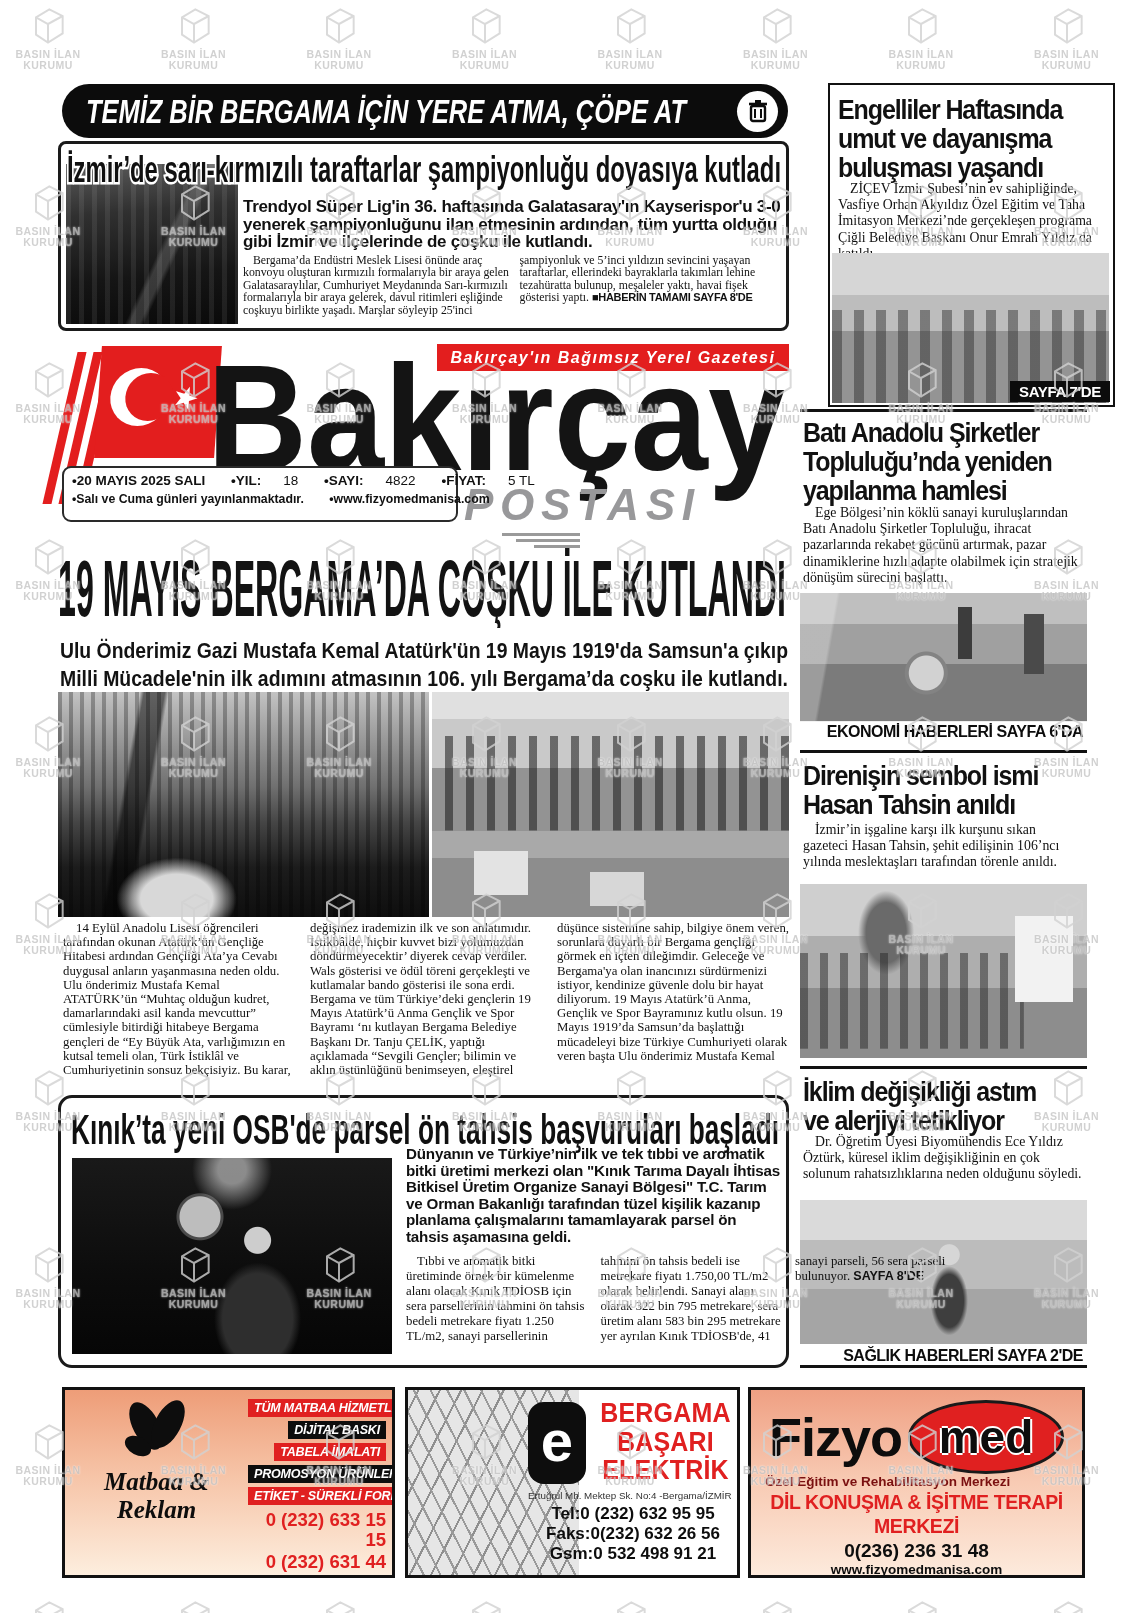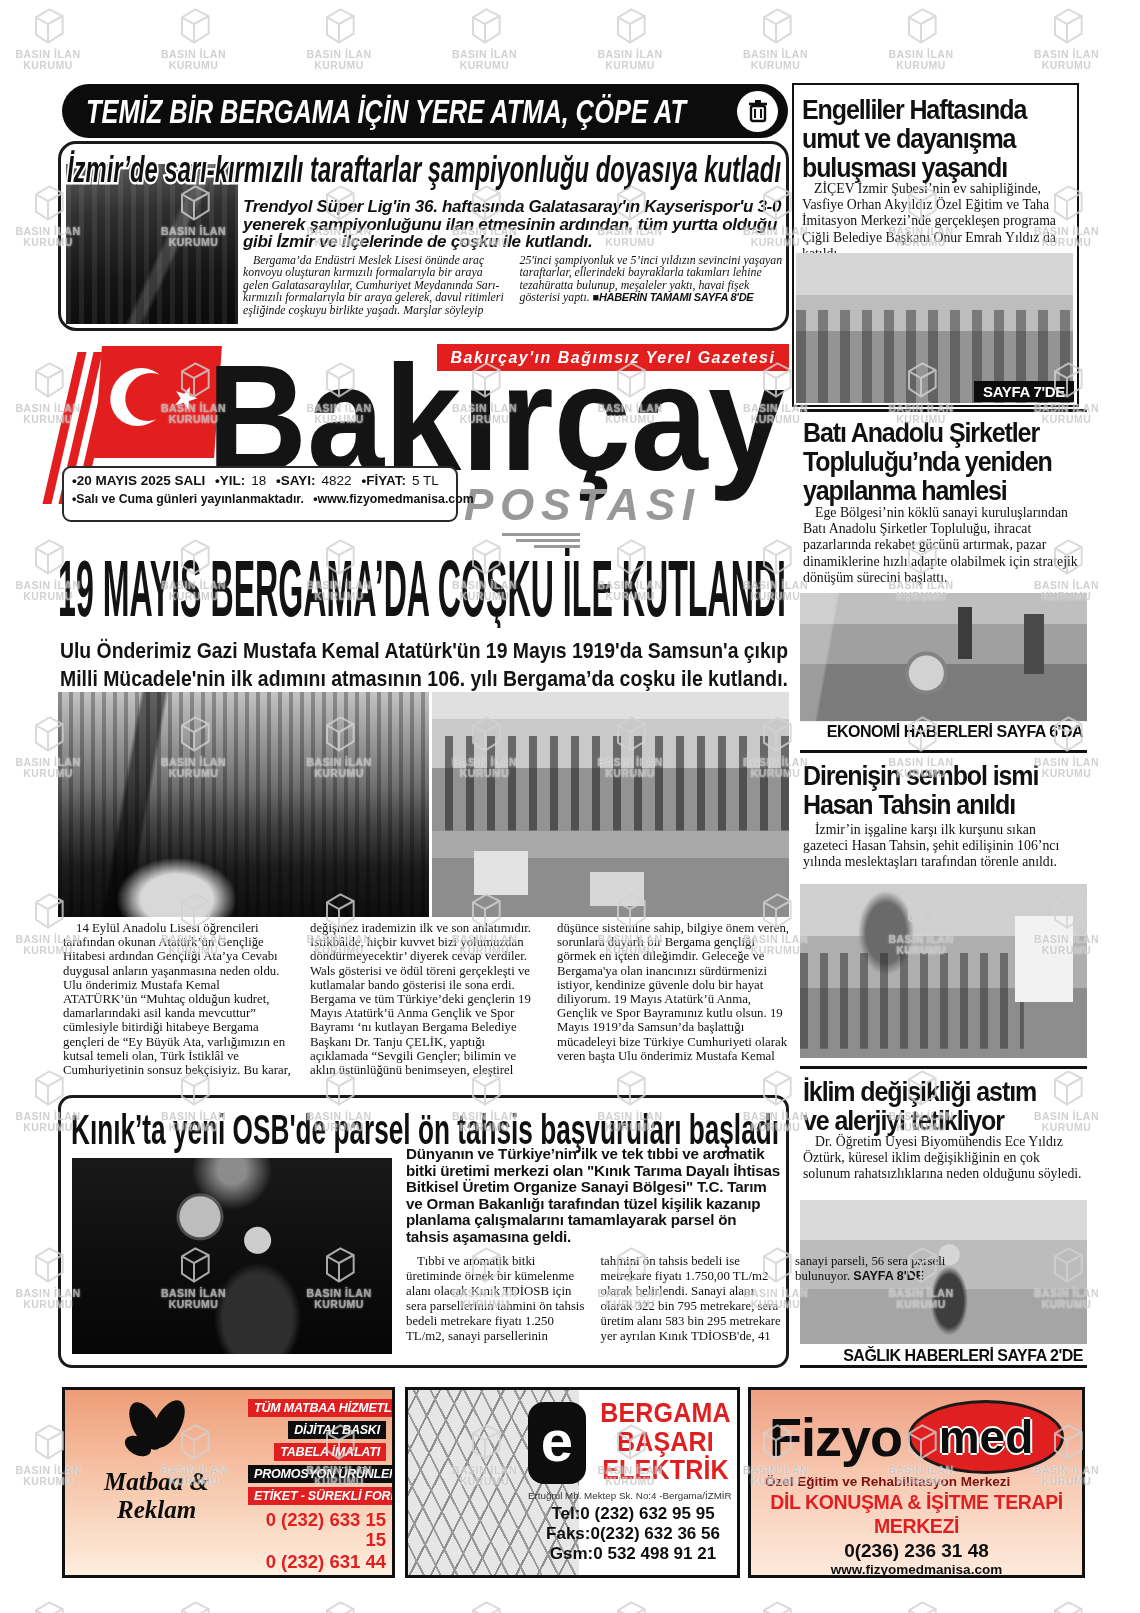--- a/index.html
+++ b/index.html
@@ -10,21 +10,21 @@
   
   #watermarks{position:absolute;inset:0;z-index:50;pointer-events:none;opacity:.8;}
   .wm{position:absolute;width:96px;text-align:center;color:#c6c6c6;font-weight:bold;
       font-size:10.5px;line-height:11px;letter-spacing:.5px;text-shadow:0 0 2px #fff;}
   .wm svg{display:block;margin:0 auto 1px auto;}
   
   .banner{left:62px;top:84px;width:726px;height:54px;background:#0c0c0c;border-radius:27px;
           display:flex;align-items:center;justify-content:space-between;padding:0 10px 0 20px;box-sizing:border-box;z-index:3;}
   .banner .trash{width:41px;height:41px;border-radius:50%;background:#fff;display:flex;align-items:center;justify-content:center;}
   
-  .topbox{left:58px;top:141px;width:731px;height:190px;border:3px solid #1a1a1a;border-radius:18px;background:#fff;box-sizing:border-box;z-index:2;font-style:italic;}
+  .topbox{left:58px;top:141px;width:731px;height:190px;border:3px solid #1a1a1a;border-radius:8px;background:#fff;box-sizing:border-box;z-index:2;}
   .topbox .photo{left:5px;top:20px;width:172px;height:160px;
      background:linear-gradient(115deg,transparent 54%,rgba(255,255,255,.16) 56%,rgba(255,255,255,.16) 60%,transparent 62%),
        repeating-linear-gradient(90deg,rgba(255,255,255,.08) 0 5px,transparent 5px 13px),
        linear-gradient(175deg,#5a5a5a 0%,#303030 30%,#151515 68%,#0a0a0a 100%);}
   .ts-intro{left:182px;top:54px;width:543px;font-weight:bold;font-size:17px;line-height:17.6px;letter-spacing:-.3px;}
   .ts-body{left:182px;top:110px;width:543px;height:68px;column-count:2;column-gap:10px;
            font-family:"Liberation Serif",serif;font-size:11.8px;line-height:12.4px;text-indent:10px;}
   .morelbl{font-family:"Liberation Sans",sans-serif;font-weight:bold;font-size:11px;letter-spacing:-.3px;text-indent:0;}
   .sq{font-size:11px;}
   
@@ -35,21 +35,21 @@
   .stripes div{width:9px;height:152px;background:#e31e1e;transform:skewX(-13deg);}
   .flag{left:98px;top:346px;width:120px;height:112px;background:#e31e1e;transform:skewX(-4deg);z-index:2;}
   .flag .c1{position:absolute;left:12px;top:22px;width:58px;height:58px;border-radius:50%;background:#fff;}
   .flag .c2{position:absolute;left:27px;top:27px;width:48px;height:48px;border-radius:50%;background:#e31e1e;}
   .flag .star{position:absolute;left:74px;top:34px;color:#fff;font-size:30px;transform:rotate(18deg);}
   .infobox{left:62px;top:466px;width:396px;height:56px;border:2.5px solid #2a2a2a;border-radius:9px;
            box-sizing:border-box;padding:5px 8px;z-index:2;background:#fff;}
   .infobox .l1{font-size:13.5px;font-weight:bold;white-space:nowrap;}
   .infobox .l1 .val{font-weight:normal;}
   .infobox .l2{font-size:12.3px;font-weight:bold;margin-top:4px;white-space:nowrap;}
-  .infobox span{margin-right:6px;}
+  .infobox span{margin-right:22px;}
   
   .speed{left:500px;top:533px;width:80px;}
   .speed div{height:3px;background:#9a9a9a;margin-bottom:3px;margin-left:auto;}
   .deckwrap{left:58px;top:636px;}
   .photoL{left:58px;top:692px;width:371px;height:225px;
     background:
       radial-gradient(ellipse 80px 55px at 32% 92%,#d8d8d8 0 45%,rgba(0,0,0,0) 75%),
       linear-gradient(100deg,transparent 0 20%,rgba(0,0,0,.5) 21% 26%,transparent 27%) ,
       repeating-linear-gradient(90deg,rgba(0,0,0,.28) 0 4px,transparent 4px 11px),
       linear-gradient(180deg,#c3c3c3 0%,#9b9b9b 20%,#707070 42%,#454545 58%,#1c1c1c 78%,#0e0e0e 100%);}
@@ -70,21 +70,21 @@
       radial-gradient(circle at 58% 42%,#cdcdcd 0 13px,rgba(0,0,0,0) 14px),
       radial-gradient(ellipse 58px 75px at 58% 82%,#2e2e2e 0 60%,rgba(0,0,0,0) 75%),
       linear-gradient(180deg,#191919 0%,#0c0c0c 60%,#060606 100%);}
   .bs-intro{left:345px;top:48px;width:376px;font-weight:bold;font-size:15.2px;line-height:16.6px;letter-spacing:-.2px;}
   .bs-cols{left:345px;top:156px;width:376px;height:100px;column-count:2;column-gap:13px;
            font-family:"Liberation Serif",serif;font-size:12.8px;line-height:15px;text-indent:11px;}
   .bs-more{font-family:"Liberation Sans",sans-serif;font-weight:bold;font-size:12.5px;text-indent:0;}
   
   .sb-headline{font-weight:800;font-size:25px;line-height:26px;letter-spacing:-1.1px;transform:scaleY(1.12);transform-origin:top left;}
   .sb-body{font-family:"Liberation Serif",serif;font-size:13.8px;line-height:16.2px;text-indent:12px;}
-  .a1box{left:792px;top:83px;width:287px;height:324px;border:2.5px solid #111;box-sizing:border-box;background:#fff;}
+  .a1box{left:828px;top:83px;width:287px;height:324px;border:2.5px solid #111;box-sizing:border-box;background:#fff;}
   .a1box .photo{position:absolute;left:2px;bottom:2px;width:277px;height:150px;
     background:
       repeating-linear-gradient(90deg,rgba(40,40,40,.45) 0 10px,transparent 10px 22px) 0 100%/100% 62% no-repeat,
       linear-gradient(180deg,#d6d6d6 0 28%,#bdbdbd 28% 52%,#949494 52% 100%);}
   .tagblack{position:absolute;right:3px;bottom:3px;background:#0c0c0c;color:#fff;font-weight:bold;
             font-size:15px;letter-spacing:-.3px;padding:2px 9px;}
   .rule{left:800px;width:287px;height:3px;background:#111;}
   .sb-photo2{left:800px;top:593px;width:287px;height:129px;
     background:
       linear-gradient(#3c3c3c,#3c3c3c) 58% 18%/14px 52px no-repeat,
@@ -1072,21 +1072,21 @@
 </div>
 
 <div class="abs ad ad2">
   <div class="elogo">e</div>
   <div class="name prelines">BERGAMA
 BAŞARI
 ELEKTRİK</div>
   <div class="addr">Ertuğrul Mh. Mektep Sk. No:4 -Bergama/İZMİR</div>
   <div class="tels">
     <div>Tel:0 (232) 632 95 95</div>
-    <div>Faks:0(232) 632 36 56</div>
+    <div>Faks:0(232) 632 26 56</div>
     <div>Gsm:0 532 498 91 21</div>
   </div>
 </div>
 
 <div class="abs ad ad3">
   <div class="row">
     <span class="fz">Fizyo</span>
     <span class="oval">
       <span class="med">med</span>
     </span>

